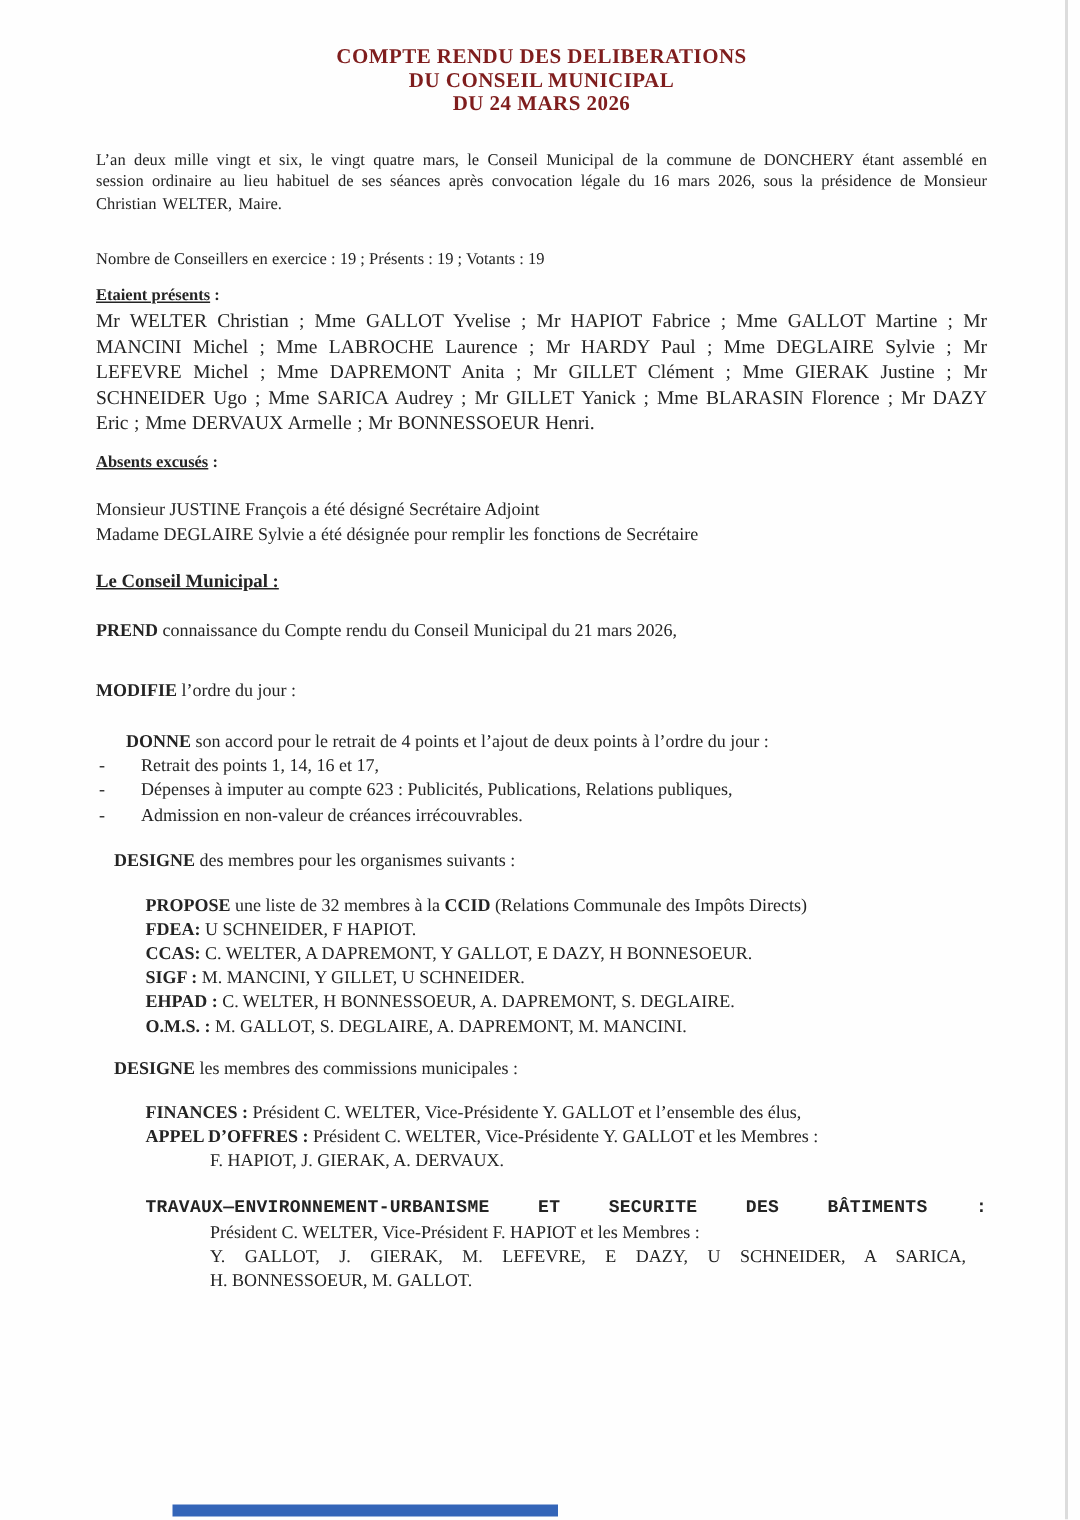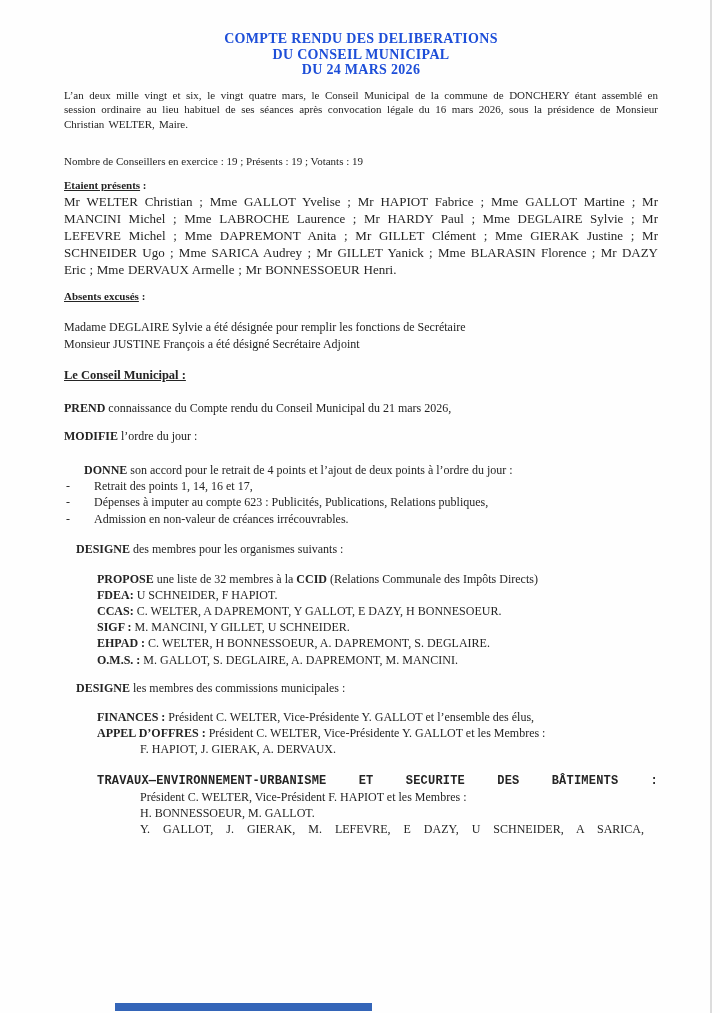--- a/index.html
+++ b/index.html
@@ -28,24 +28,24 @@
   .b { font-weight: bold; }
   .u { text-decoration: underline; }
 
   .title {
     margin-top: 31px;
     text-align: center;
     font-weight: bold;
     font-size: 14px;
     line-height: 15.5px;
     letter-spacing: 0.3px;
-    color: #1d4ed8;
+    color: #7f1d1d;
   }
   .intro {
-    margin-top: 10px;
+    margin-top: 22px;
     font-size: 11px;
     line-height: 14.6px;
     text-align: justify;
     word-spacing: 1.5px;
   }
   .counts { margin-top: 24px; font-size: 11px; }
 
   .heading-sm { margin-top: 12px; font-size: 11px; font-weight: bold; }
   .present-list {
     margin-top: 2px;
@@ -55,21 +55,21 @@
     word-spacing: 0.5px;
   }
   .secretary-block { margin-top: 17px; font-size: 12px; line-height: 17px; }
   .council {
     margin-top: 15px;
     font-size: 12.5px;
     font-weight: bold;
   }
   .body-line { font-size: 12px; line-height: 16.2px; }
   .mt-prend { margin-top: 17px; }
-  .mt-modifie { margin-top: 12px; }
+  .mt-modifie { margin-top: 24px; }
   .mt-donne { margin-top: 17px; }
   .mt-designe1 { margin-top: 14px; }
   .mt-org { margin-top: 13px; }
   .mt-designe2 { margin-top: 12px; }
   .mt-fin { margin-top: 13px; }
   .mt-travaux { margin-top: 15px; }
   .mt-scolaire { margin-top: 13px; }
 
   .ind-donne { margin-left: 20px; }
   .ind-designe { margin-left: 12px; }
@@ -108,22 +108,22 @@
 
     <p class="counts">Nombre de Conseillers en exercice : 19 ; Présents : 19 ; Votants : 19</p>
 
     <p class="heading-sm"><span class="u">Etaient présents</span><span> :</span></p>
 
     <p class="present-list">Mr WELTER Christian ; Mme GALLOT Yvelise ; Mr HAPIOT Fabrice ; Mme GALLOT Martine ; Mr MANCINI Michel ; Mme LABROCHE Laurence ; Mr HARDY Paul ; Mme DEGLAIRE Sylvie ; Mr LEFEVRE Michel ; Mme DAPREMONT Anita ; Mr GILLET Clément ; Mme GIERAK Justine ; Mr SCHNEIDER Ugo ; Mme SARICA Audrey ; Mr GILLET Yanick ; Mme BLARASIN Florence ; Mr DAZY Eric ; Mme DERVAUX Armelle ; Mr BONNESSOEUR Henri.</p>
 
     <p class="heading-sm"><span class="u">Absents excusés</span><span> :</span></p>
 
     <div class="secretary-block">
+      <div class="line">Monsieur JUSTINE François a été désigné Secrétaire Adjoint</div>
       <div class="line">Madame DEGLAIRE Sylvie a été désignée pour remplir les fonctions de Secrétaire</div>
-      <div class="line">Monsieur JUSTINE François a été désigné Secrétaire Adjoint</div>
     </div>
 
     <p class="council"><span class="u">Le Conseil Municipal :</span></p>
 
     <p class="body-line mt-prend"><span class="b">PREND</span><span> connaissance du Compte rendu du Conseil Municipal du 21 mars 2026,</span></p>
 
     <p class="body-line mt-modifie"><span class="b">MODIFIE</span><span> l’ordre du jour :</span></p>
 
     <p class="body-line mt-donne ind-donne"><span class="b">DONNE</span><span> son accord pour le retrait de 4 points et l’ajout de deux points à l’ordre du jour :</span></p>
 
@@ -155,22 +155,22 @@
 
     <div class="mt-fin">
       <p class="body-line ind2"><span class="b">FINANCES :</span><span> Président C. WELTER, Vice-Présidente Y. GALLOT et l’ensemble des élus,</span></p>
       <p class="body-line ind2"><span class="b">APPEL D’OFFRES :</span><span> Président C. WELTER, Vice-Présidente Y. GALLOT et les Membres :</span></p>
       <p class="body-line ind3">F. HAPIOT, J. GIERAK, A. DERVAUX.</p>
     </div>
 
     <div class="mt-travaux">
       <p class="body-line ind2 travaux-heading">TRAVAUX—ENVIRONNEMENT-URBANISME ET SECURITE DES BÂTIMENTS :</p>
       <p class="body-line ind3">Président C. WELTER, Vice-Président F. HAPIOT et les Membres :</p>
+      <p class="body-line ind3 spread-line">Y. GALLOT, J. GIERAK, M. LEFEVRE, E DAZY, U SCHNEIDER, A SARICA,</p>
       <p class="body-line ind3">H. BONNESSOEUR, M. GALLOT.</p>
-      <p class="body-line ind3 spread-line">Y. GALLOT, J. GIERAK, M. LEFEVRE, E DAZY, U SCHNEIDER, A SARICA,</p>
     </div>
 
 
   </div>
 
   <div class="page-edge"></div>
   <div class="bottom-bar"></div>
 </div>
 
 </body></html>

